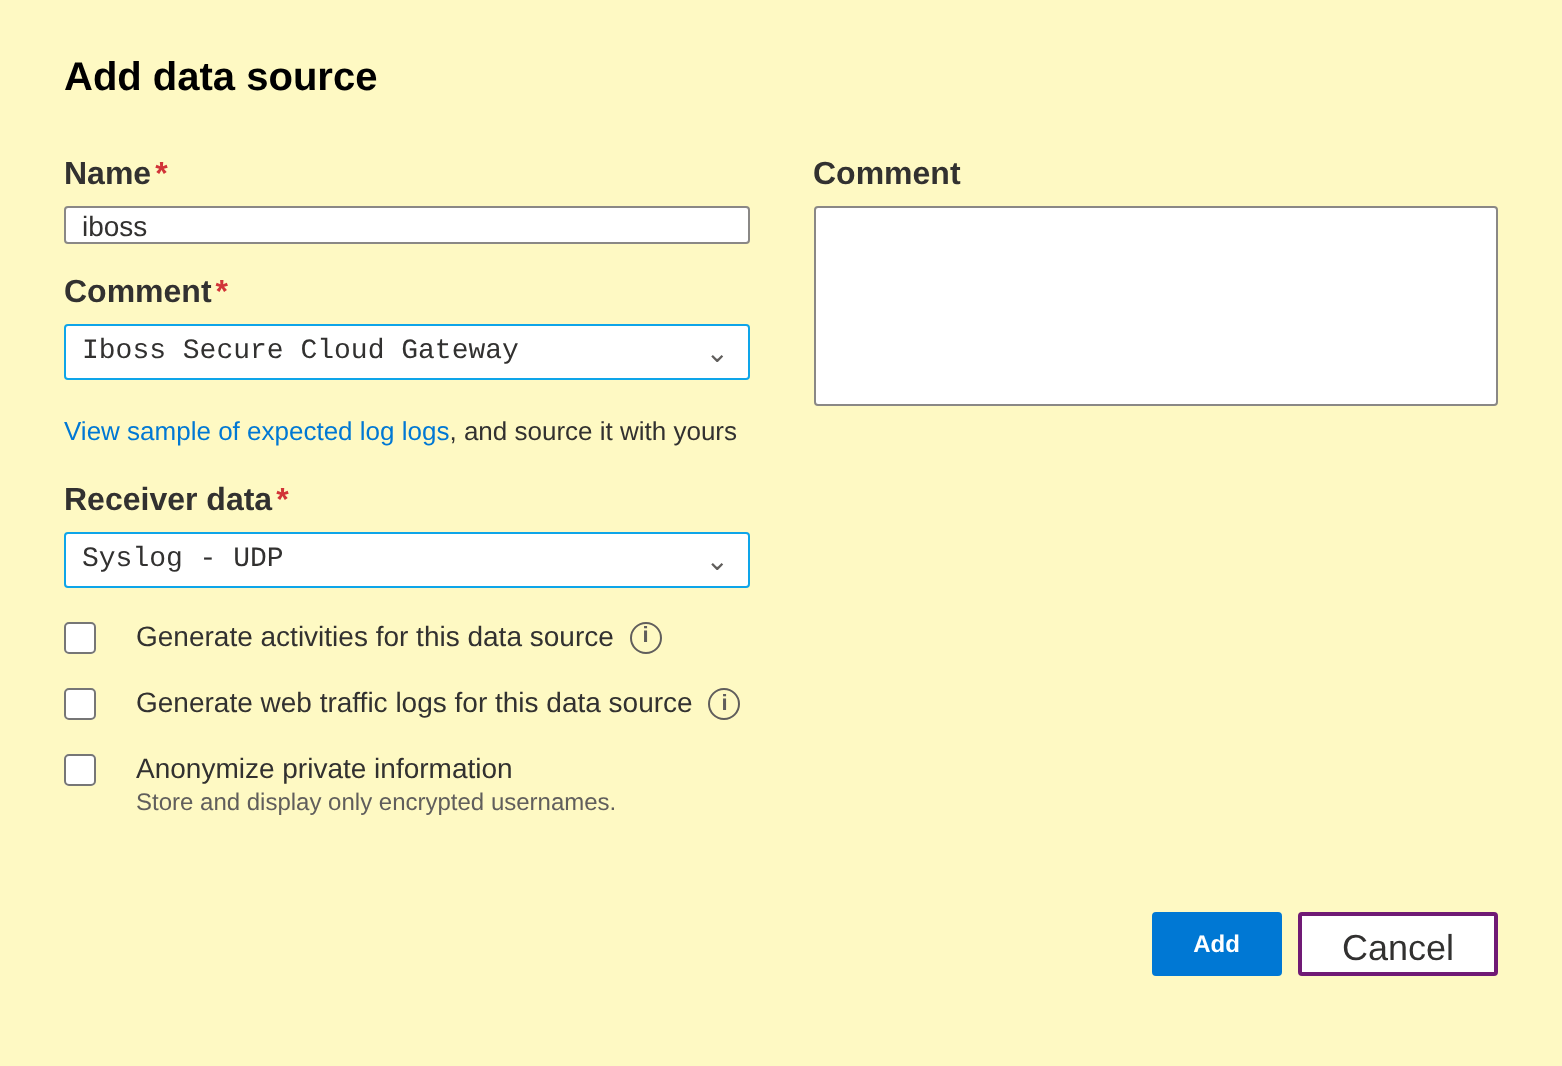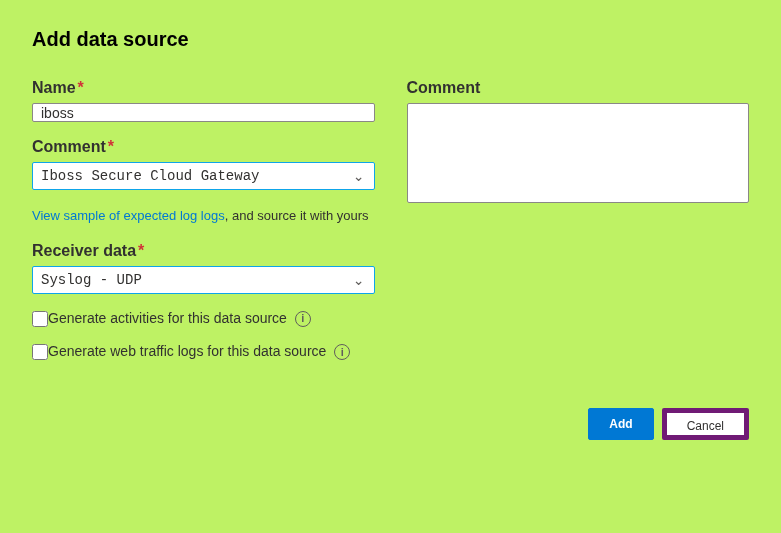--- a/index.html
+++ b/index.html
@@ -11,21 +11,21 @@
     body {
       font-family: 'Segoe UI', Arial, sans-serif;
       font-size: 14px;
       background: #fff;
       color: #323130;
     }
 
     .dialog {
       width: 781px;
       min-height: 533px;
-      background: #bef264;
+      background: #fef9c3;
       padding: 28px 32px 24px 32px;
       position: relative;
     }
 
     .dialog-title {
       font-size: 20px;
       font-weight: 600;
       color: #000;
       margin-bottom: 28px;
     }
@@ -123,21 +123,21 @@
       font-family: inherit;
       color: #323130;
       resize: none;
       outline: none;
     }
 
     .checkbox-group {
       margin-bottom: 16px;
       display: flex;
       align-items: flex-start;
-      gap: 0;
+      gap: 20px;
     }
 
     .checkbox-input {
       width: 16px;
       height: 16px;
       margin-top: 1px;
       cursor: pointer;
       border: 1px solid #8a8886;
       flex-shrink: 0;
       appearance: auto;
@@ -194,24 +194,24 @@
       font-family: inherit;
       font-weight: 600;
       cursor: pointer;
       min-width: 60px;
       height: 32px;
     }
 
     .btn-secondary {
       background: #fff;
       color: #323130;
-      border: 5px solid #701a75;
+      border: 2px solid #701a75;
       border-radius: 2px;
       padding: 6px 20px;
-      font-size: 12px;
+      font-size: 18px;
       font-family: inherit;
       cursor: pointer;
       min-width: 60px;
       height: 32px;
     }
 
     .checkboxes-section {
       margin-top: 8px;
     }
   </style>
@@ -276,20 +276,29 @@
         <div class="checkbox-group">
           <input type="checkbox" id="cb2" class="checkbox-input" style="">
           <div class="checkbox-label-wrap">
             <label for="cb2" class="checkbox-label">
               <span>Generate web traffic logs for this data source</span>
               <span class="info-icon">i</span>
             </label>
           </div>
         </div>
 
+        <div class="checkbox-group">
+          <input type="checkbox" id="cb3" class="checkbox-input" style="">
+          <div class="checkbox-label-wrap">
+            <label for="cb3" class="checkbox-label">
+              <span>Anonymize private information</span>
+            </label>
+            <span class="checkbox-sublabel">Store and display only encrypted usernames.</span>
+          </div>
+        </div>
 
       </div>
     </div>
 
     <div class="form-right">
       <div class="form-group">
         <label class="form-label" for="comment-textarea">Comment</label>
         <textarea id="comment-textarea" class="comment-textarea" style=""></textarea>
       </div>
     </div>

